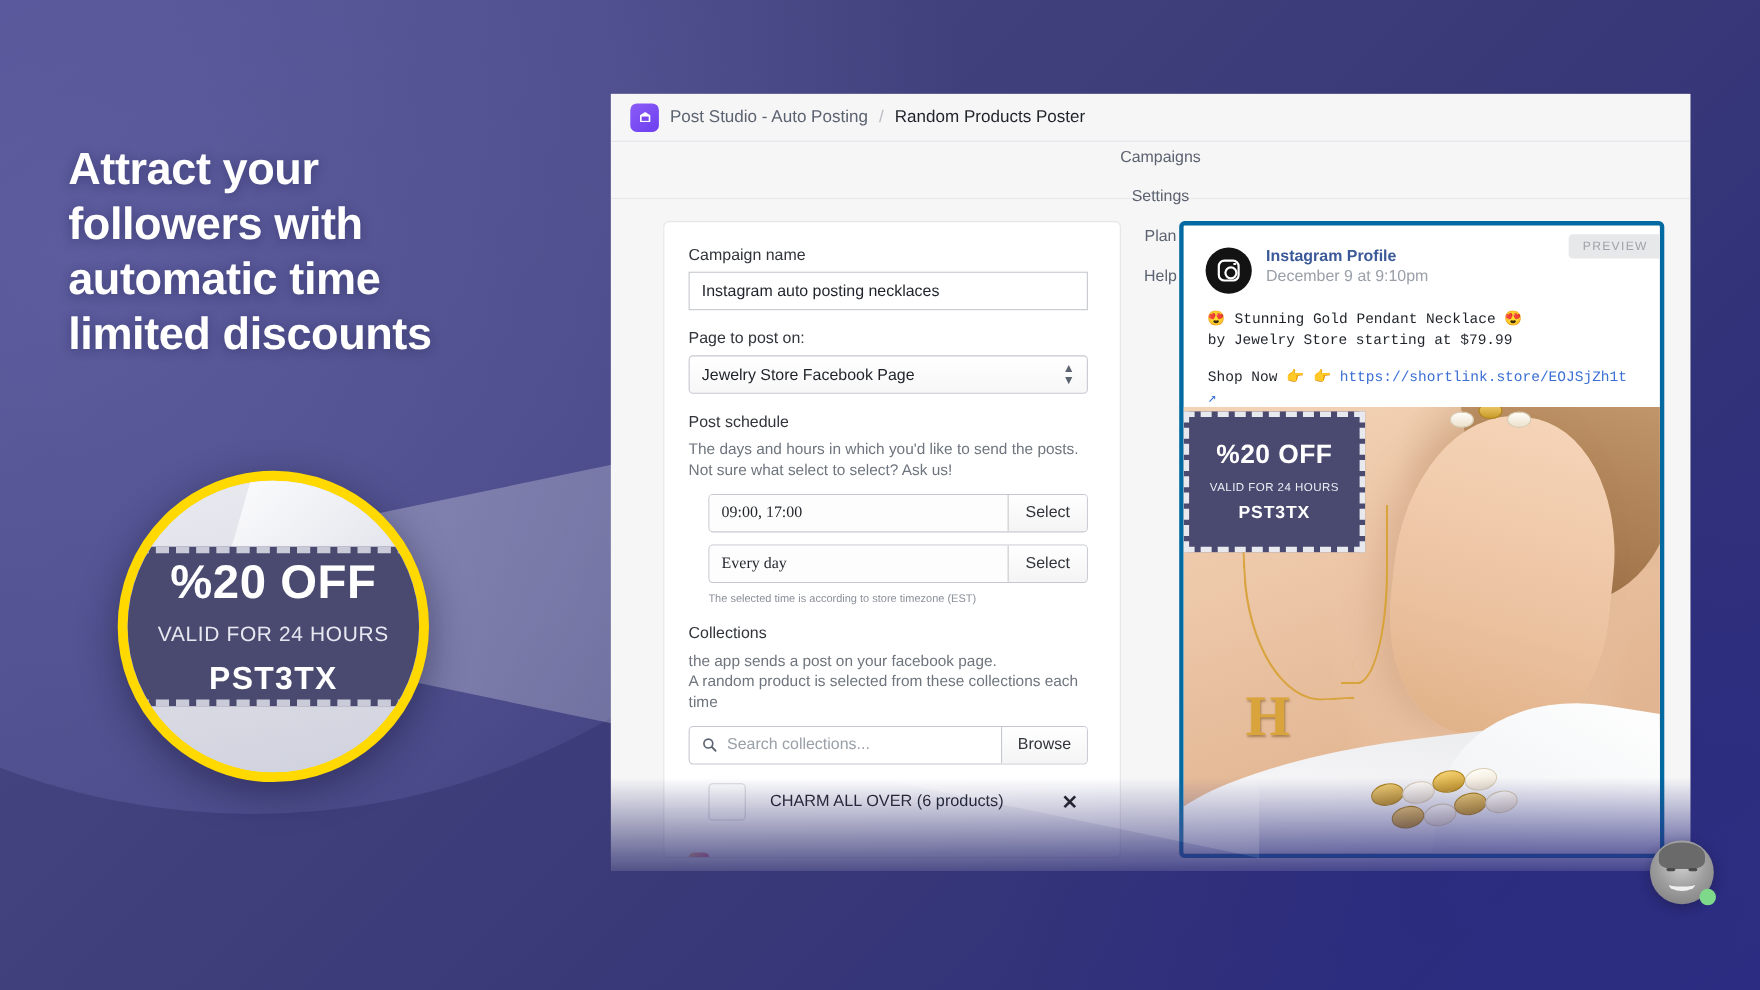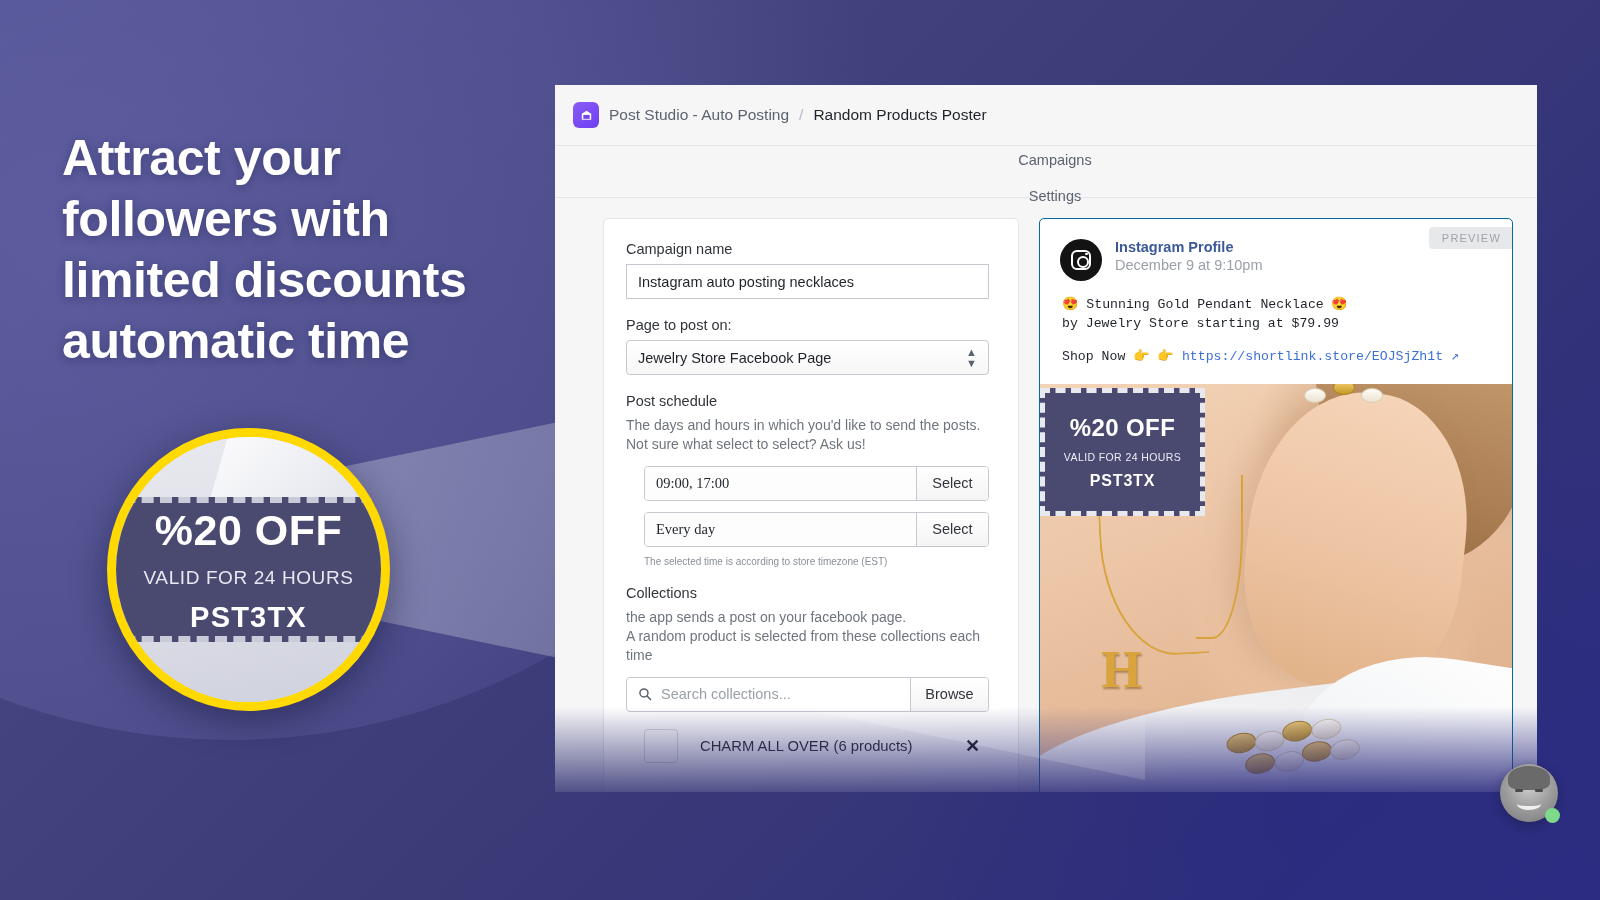--- a/index.html
+++ b/index.html
@@ -32,21 +32,21 @@
     background: radial-gradient(circle, rgba(40,40,130,0.55) 0%, rgba(45,45,130,0.0) 70%);
     pointer-events: none;
   }
 
   
   #headline {
     position: absolute;
     left: 62px; top: 128px;
     width: 430px;
     color: #ffffff;
-    font-size: 50px;
+    font-size: 41px;
     font-weight: bold;
     line-height: 1.22;
     letter-spacing: -0.4px;
     text-shadow: 0 2px 10px rgba(20,20,60,0.35);
   }
   #headline .hl-line { display: block; }
 
   
   #light-beam {
     position: absolute;
@@ -111,21 +111,21 @@
     width: 982px; height: 707px;
     background: #ffffff;
     box-shadow: 0 18px 60px rgba(12,12,45,0.38);
     overflow: hidden;
     -webkit-mask-image: linear-gradient(to bottom, #000 0, #000 88%, rgba(0,0,0,0.12) 100%);
     mask-image: linear-gradient(to bottom, #000 0, #000 88%, rgba(0,0,0,0.12) 100%);
   }
 
   
   #topbar {
-    height: 61px;
+    height: 44px;
     background: #f6f6f7;
     border-bottom: 1px solid #e6e6e8;
     display: flex; align-items: center;
     padding: 0 0 0 18px;
     gap: 10px;
     text-align: right;
   }
   .app-logo {
     width: 26px; height: 26px; border-radius: 6px;
     background: linear-gradient(145deg, #8b5cf6 0%, #6d3ff0 100%);
@@ -260,25 +260,26 @@
     width: 19px; height: 19px; border-radius: 5px;
     background: linear-gradient(135deg, #f9c97d 0%, #f06b8a 50%, #c06fd0 100%);
     display: flex; align-items: center; justify-content: center;
     flex: none;
   }
 
   
   #preview-card {
     flex: 1;
     background: #ffffff;
-    border: 1px solid #0369a1;
+    border: 4px solid #0369a1;
     border-radius: 5px;
     position: relative;
     overflow: hidden;
     height: 100%;
+    margin-left: 33px;
   }
   .preview-tag {
     position: absolute; right: 0; top: 8px;
     background: #e7e8ea; color: #9ea3ab;
     font-size: 11px; letter-spacing: 1.2px;
     padding: 5px 11px 5px 13px;
     border-radius: 4px 0 0 4px;
   }
   .post-head { display: flex; gap: 13px; padding: 20px 20px 0 20px; align-items: flex-start; }
   .ig-avatar {
@@ -459,22 +460,22 @@
 <body>
 
 <div id="promo-root">
 
   <div id="bg-glow"></div>
   <div id="bg-glow2"></div>
 
   <div id="headline">
     <span class="hl-line">Attract your</span>
     <span class="hl-line">followers with</span>
+    <span class="hl-line">automatic time</span>
     <span class="hl-line">limited discounts</span>
-    <span class="hl-line">automatic time</span>
   </div>
 
   <div id="light-beam"></div>
 
   <div id="badge-circle">
     <div class="photo-bg"></div>
     <div class="photo-diag"></div>
     <div class="coupon">
       <div class="c-pct">%20 OFF</div>
       <div class="c-valid">VALID FOR 24 HOURS</div>

